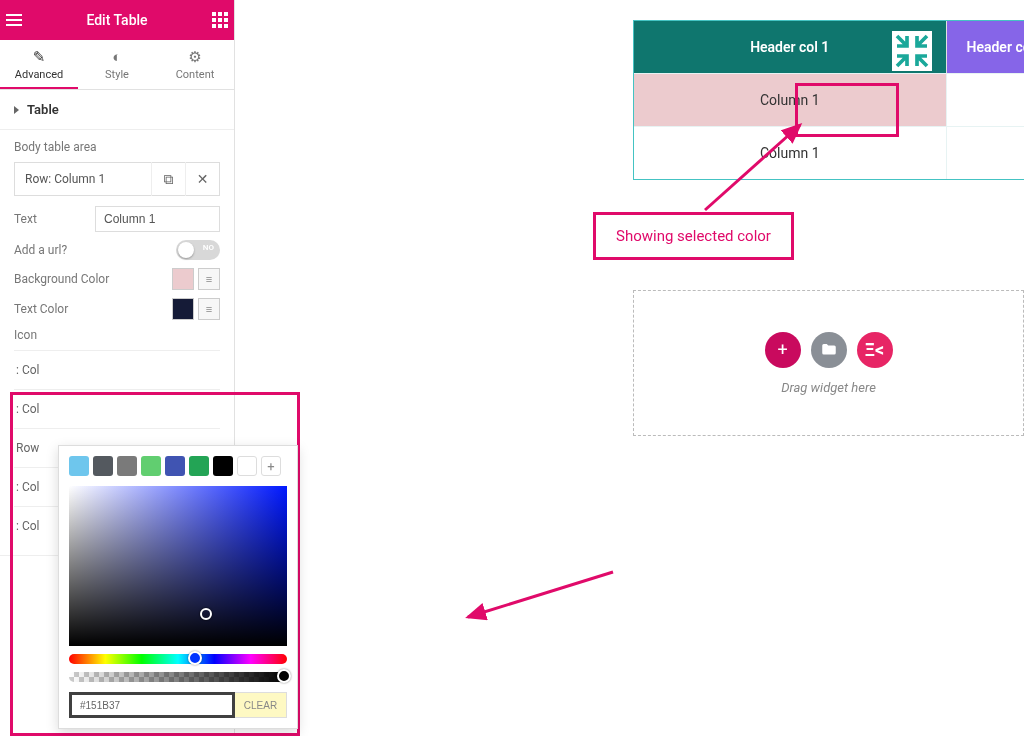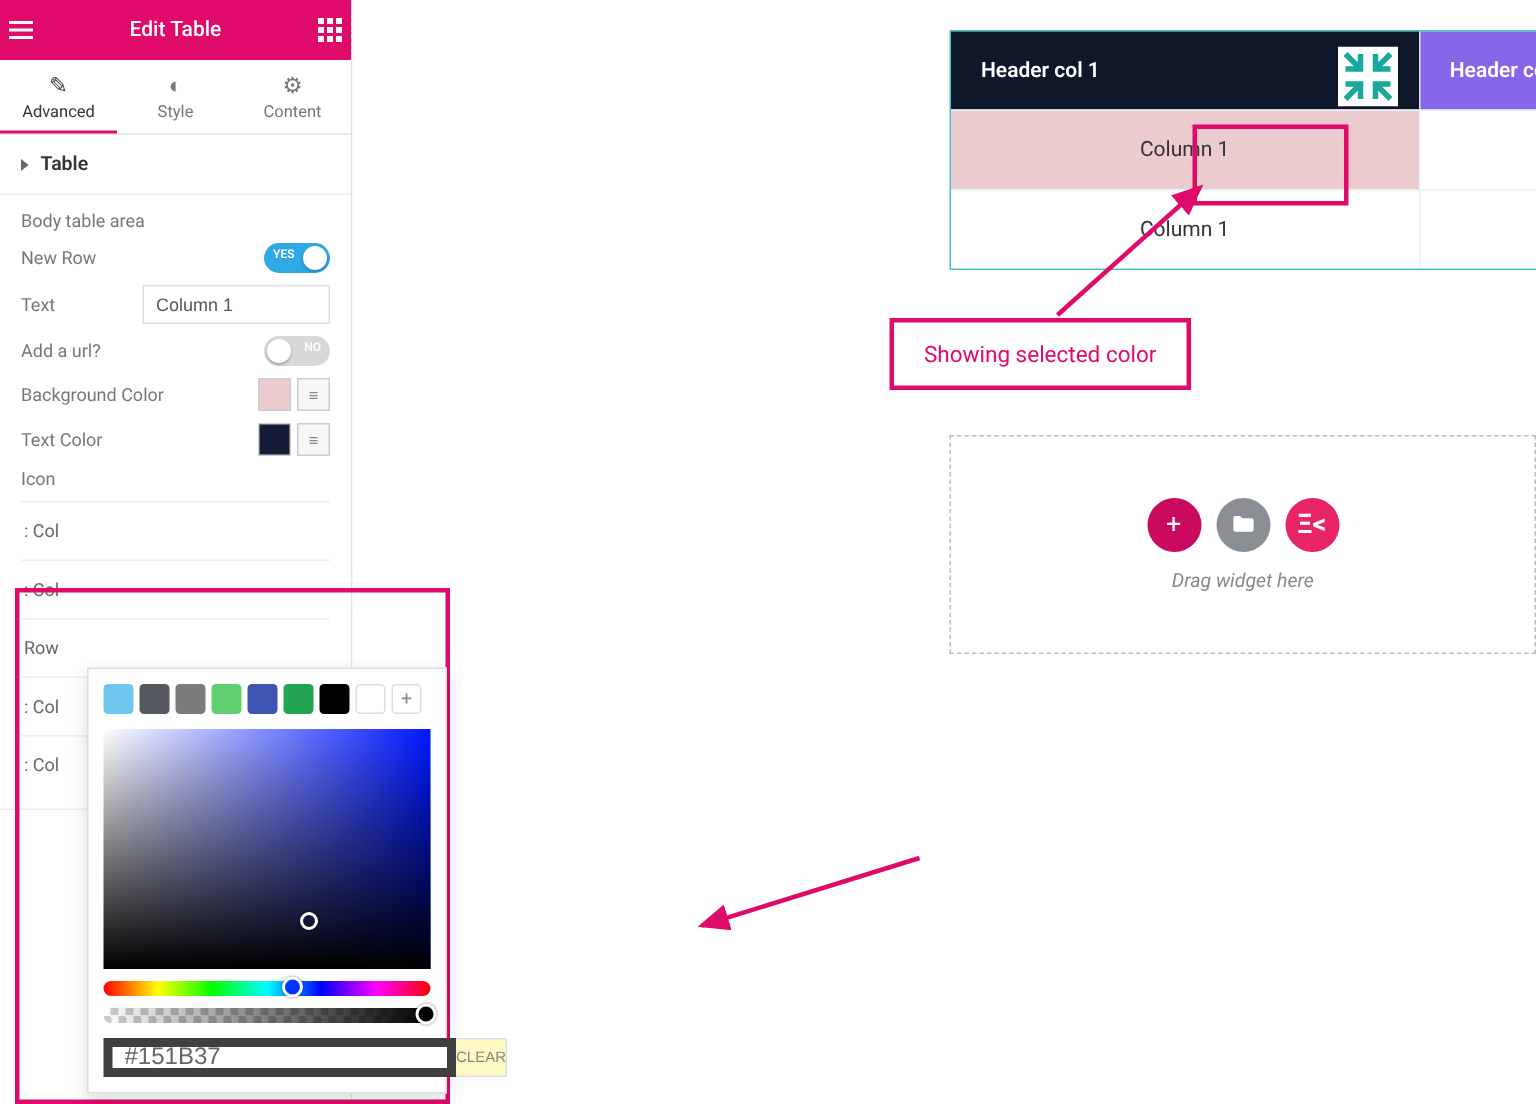--- a/index.html
+++ b/index.html
@@ -63,29 +63,29 @@
   .sw.add { border:1px solid #ddd; display:flex;align-items:center;justify-content:center;color:#888; }
   .sv-field { width:100%; height:160px; position:relative; background:linear-gradient(to top, #000, rgba(0,0,0,0)), linear-gradient(to right, #fff, #0018ff); cursor:crosshair; }
   .sv-handle { position:absolute; width:12px; height:12px; border:2px solid #fff; border-radius:50%; transform:translate(-50%,-50%); box-shadow:0 0 2px #000; }
   .hue-bar { height:10px; margin-top:8px; border-radius:5px; background:linear-gradient(to right,#f00,#ff0,#0f0,#0ff,#00f,#f0f,#f00); position:relative; }
   .hue-bar .h-handle { position:absolute; top:-3px; width:14px; height:14px; border:2px solid #fff; border-radius:50%; background:#0033ff; left:58%; transform:translateX(-50%); box-shadow:0 0 2px rgba(0,0,0,.5);}
   .alpha-bar { height:10px; margin-top:8px; border-radius:5px; position:relative;
     background:linear-gradient(to right, rgba(0,0,0,0), #000),
       repeating-conic-gradient(#ccc 0% 25%, #fff 0% 50%) 0/10px 10px; }
   .alpha-bar .a-handle { position:absolute; top:-3px; right:-4px; width:14px; height:14px; border:2px solid #fff; border-radius:50%; background:#000; box-shadow:0 0 2px rgba(0,0,0,.5);}
   .hex-row { display:flex; margin-top:10px; }
-  .hex-row input { flex:1; border:6px solid #404040; height:26px; padding:0 8px; font-size:16px; color:#666; }
+  .hex-row input { flex:1; border:3px solid #404040; height:26px; padding:0 8px; font-size:10px; color:#666; }
   .hex-row button { width:52px; border:1px solid #ddd; border-left:none; background:#fef9c3; font-size:10px; color:#888; cursor:pointer; }
 
   
   .canvas { flex:1; position:relative; background:#fff; padding:20px 10px 0 160px; }
   .tbl { position:absolute; top:20px; left:398px; width:626px; border:1px solid #44c3c3; }
   .tbl-head { display:flex; }
   .th { flex:1; padding:18px 20px; color:#fff; font-weight:600; font-size:14px; }
-  .th1 { background:#0f172a; position:relative; }
+  .th1 { background:#0f766e; position:relative;text-align:center; }
   .th2 { background:#8665e8; border-left:1px solid #e1e1e1;}
   .resize-ic { position:absolute; right:14px; top:10px; width:40px; height:40px; }
   .tbl-row { display:flex; }
   .td { flex:1; text-align:center; padding:18px 0; color:#333; font-size:14px; border-top:1px solid #e7f3f3; }
   .td + .td { border-left:1px solid #e7f3f3; }
   .td.sel { background:#eccbce; position:relative; }
   .sel-box { position:absolute; border:3px solid #e00a6a; }
 
   .anno-box { position:absolute; border:3px solid #e00a6a; background:#fff; padding:12px 20px; color:#e00a6a; font-size:15px; }
   .arrow-svg { position:absolute; pointer-events:none; overflow:visible; }
@@ -144,28 +144,26 @@
         <span class="caret right"></span>
         <span>Table</span>
       </div>
     </div>
 
     <div class="section">
 
       <div class="body-content">
         <div class="subhead">Body table area</div>
 
-
-        <div class="control-row">
-          <div class="lbl">New Row</div>
-          <div class="toggle on">
-            <span class="tag">YES</span>
-            <div class="knob"></div>
-          </div>
-        </div>
+        <div class="row-box">
+          <div class="label">Row: Column 1</div>
+          <div class="icon-btn">⧉</div>
+          <div class="icon-btn">✕</div>
+        </div>
+
 
         <div class="control-row">
           <div class="lbl">Text</div>
           <input class="text-input" value="Column 1" style="">
         </div>
 
         <div class="control-row">
           <div class="lbl">Add a url?</div>
           <div class="toggle off">
             <span class="tag">NO</span>

